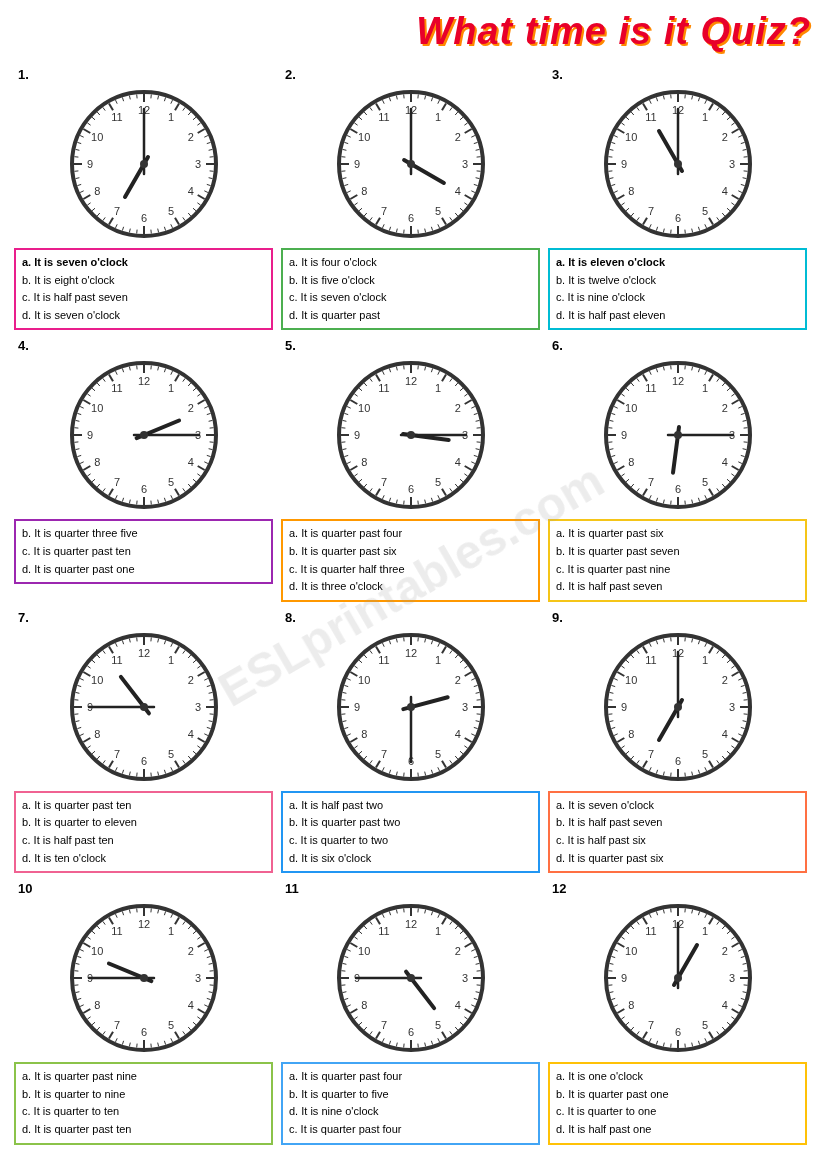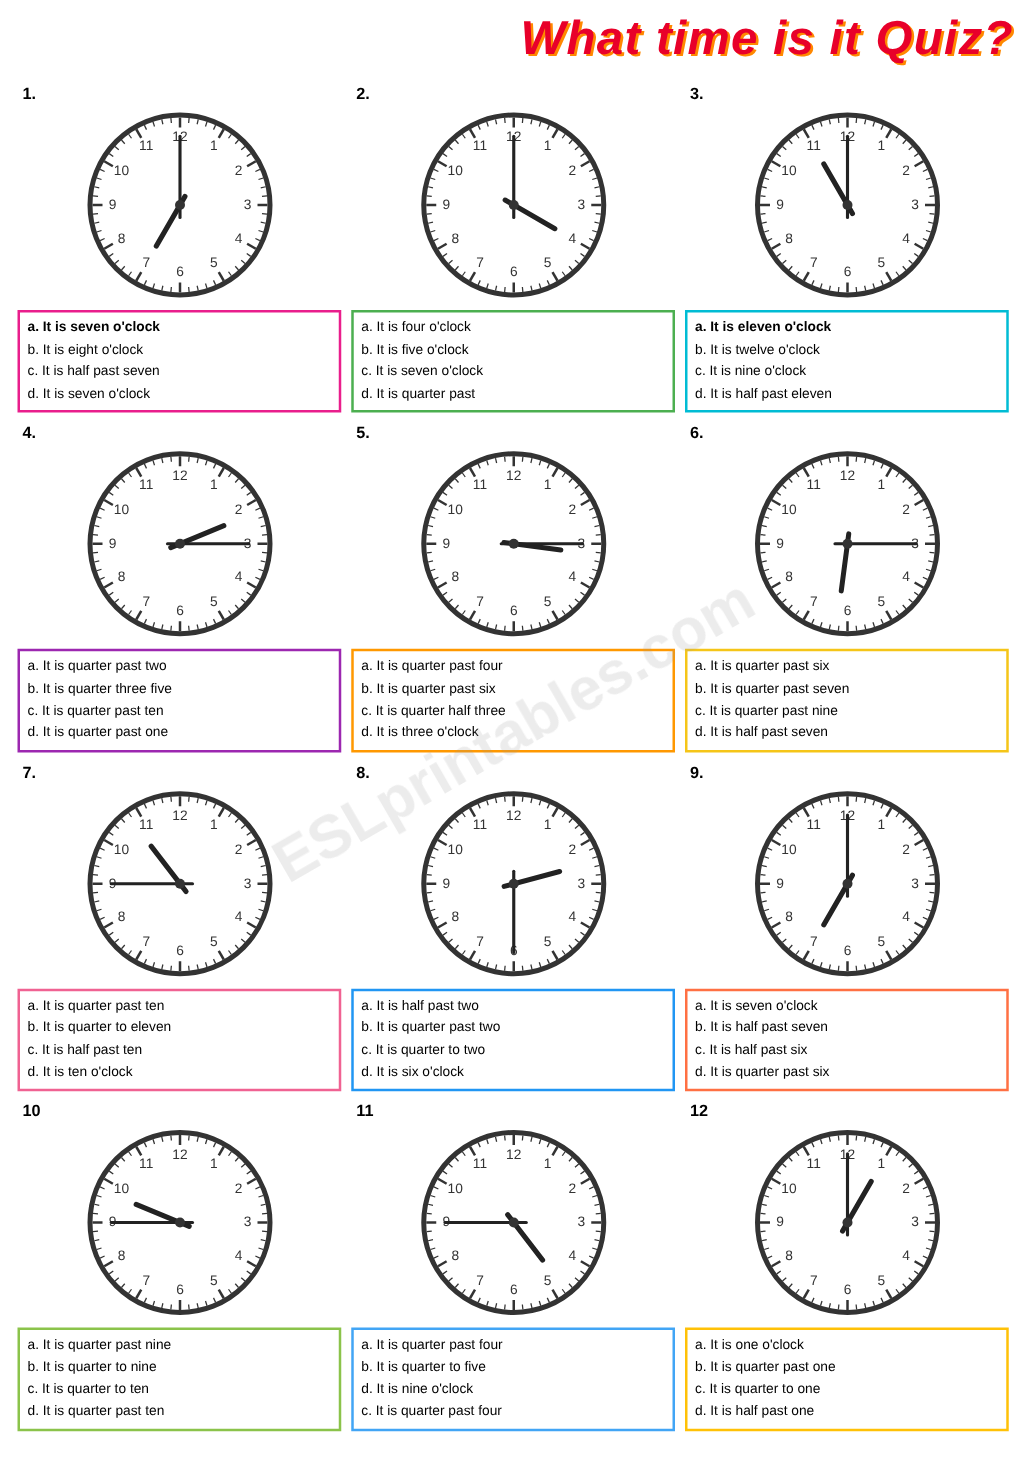--- a/index.html
+++ b/index.html
@@ -425,21 +425,20 @@
           <text x="53.0" y="126.8" text-anchor="middle" dominant-baseline="central" font-size="11" font-family="Arial" fill="#333">7</text>
           <text x="33.2" y="107.0" text-anchor="middle" dominant-baseline="central" font-size="11" font-family="Arial" fill="#333">8</text>
           <text x="26.0" y="80.0" text-anchor="middle" dominant-baseline="central" font-size="11" font-family="Arial" fill="#333">9</text>
           <text x="33.2" y="53.0" text-anchor="middle" dominant-baseline="central" font-size="11" font-family="Arial" fill="#333">10</text>
           <text x="53.0" y="33.2" text-anchor="middle" dominant-baseline="central" font-size="11" font-family="Arial" fill="#333">11</text>
     <line x1="72.6" y1="83.1" x2="115.1" y2="65.5" stroke="#222" stroke-width="4" stroke-linecap="round"></line>
     <line x1="70.0" y1="80.0" x2="135.0" y2="80.0" stroke="#222" stroke-width="2.5" stroke-linecap="round"></line>
     <circle cx="80" cy="80" r="4" fill="#333"></circle>
   </svg></div>
       <div class="answer-box border-purple">
-        <div>a. It is quarter past two</div>
         <div>b. It is quarter three five</div>
         <div>c. It is quarter past ten</div>
         <div>d. It is quarter past one</div>
       </div>
     </div>
     <div class="cell">
       <div class="clock-label">5.</div>
       <div class="clock-container"><svg width="160" height="160" class="clock-svg">
     <circle cx="80" cy="80" r="72" fill="white" stroke="#333" stroke-width="4"></circle>
     <line x1="80.0" y1="10.0" x2="80.0" y2="18.0" stroke="#333" stroke-width="2"></line>

